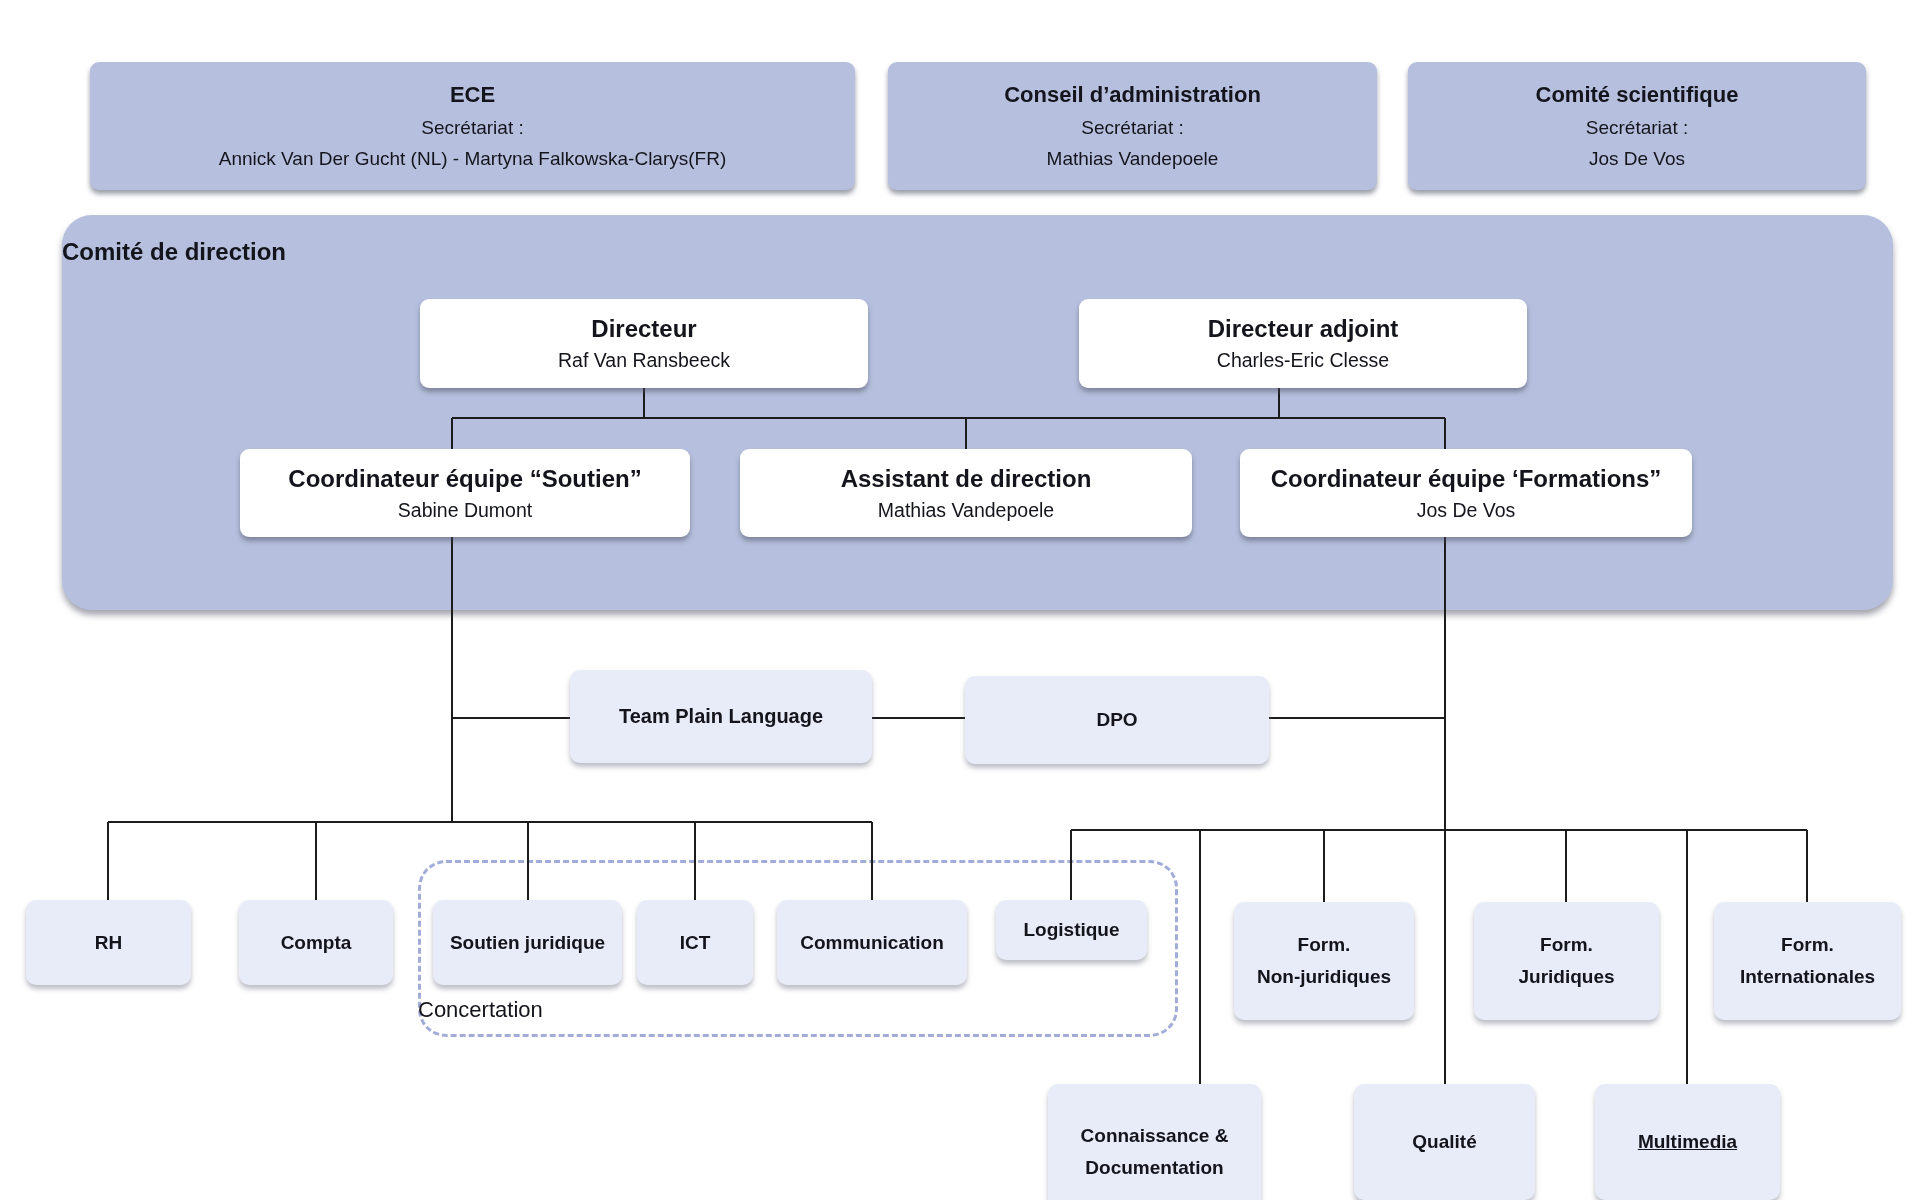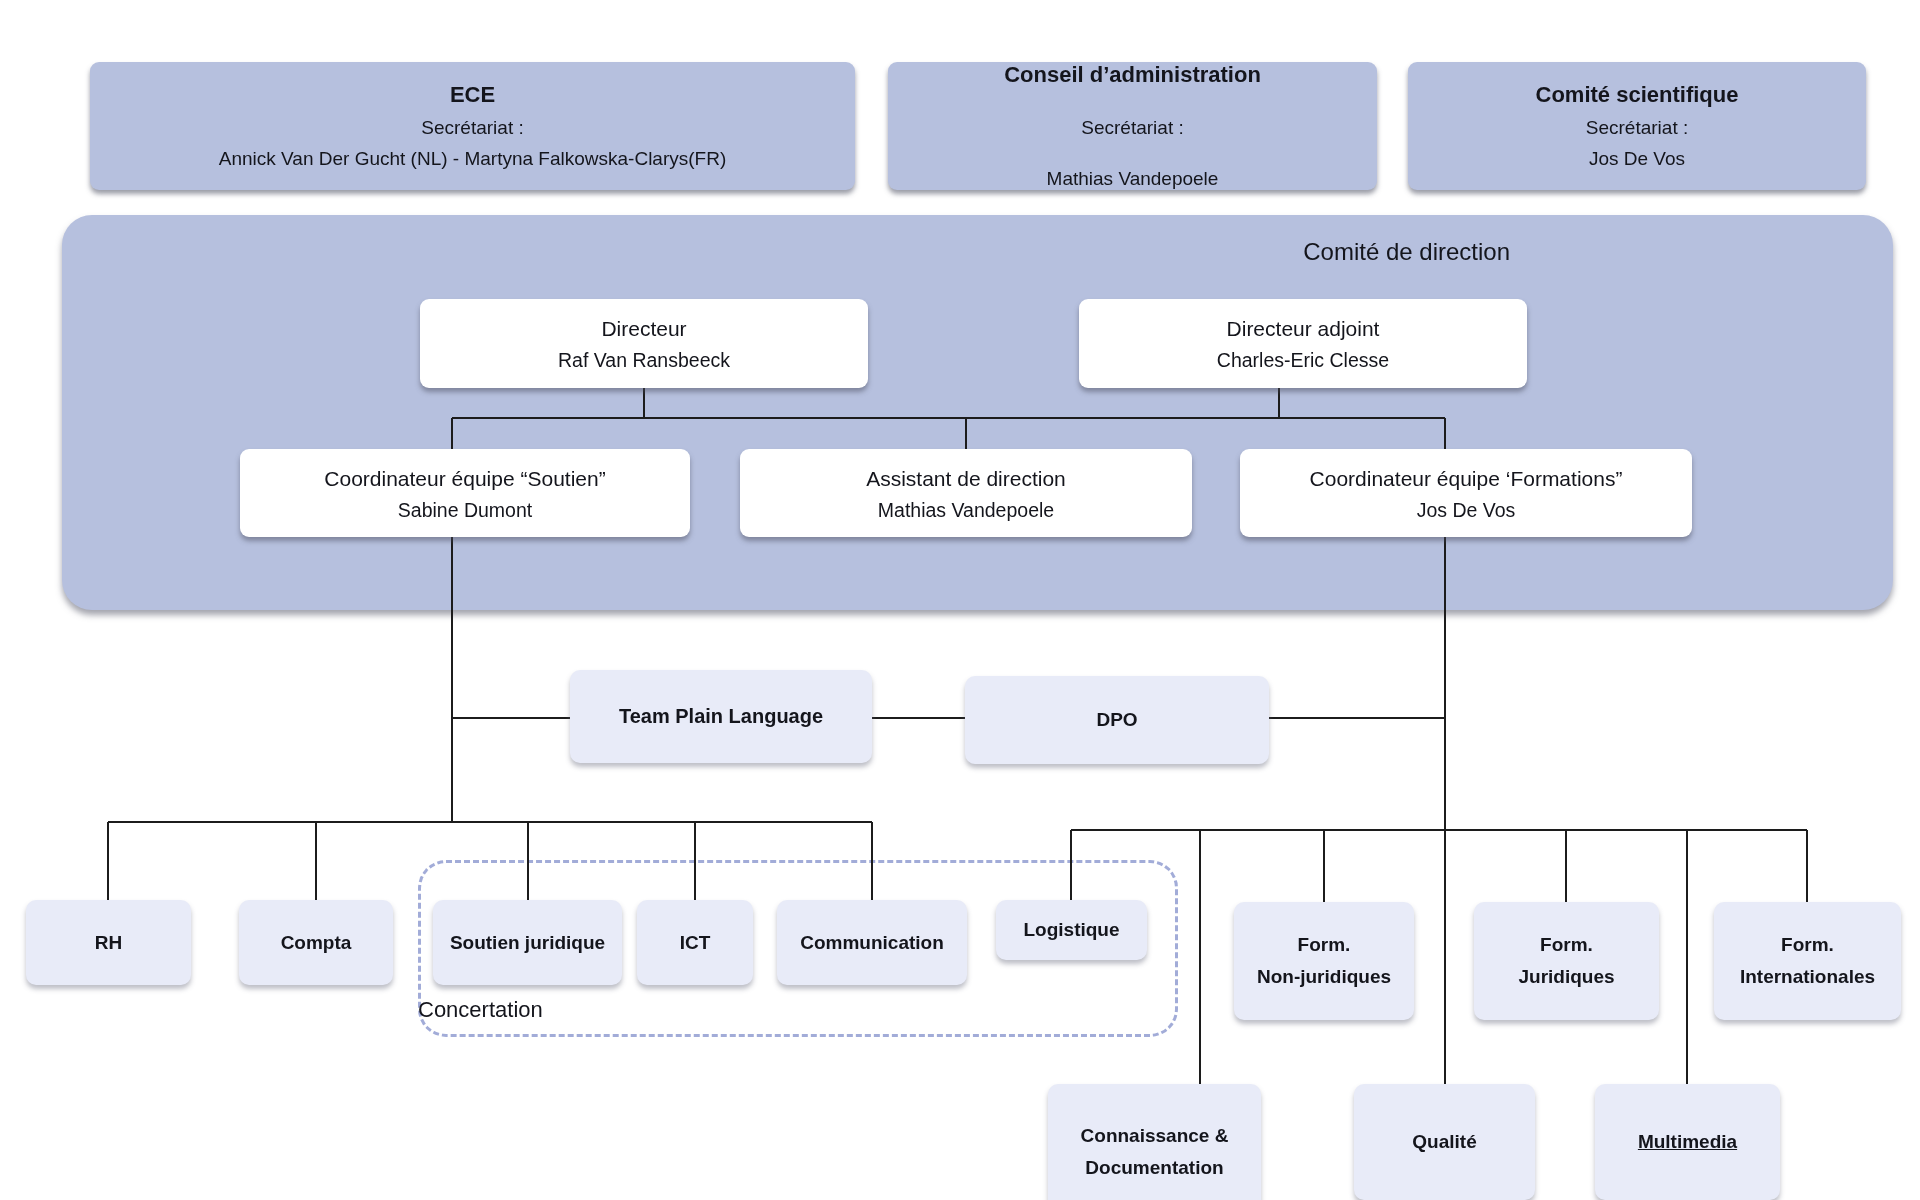--- a/index.html
+++ b/index.html
@@ -12,26 +12,26 @@
     align-items:center;justify-content:center;text-align:center;z-index:4;
   }
   .purple{background:#b6c0de;border-radius:9px;box-shadow:0 4px 5px rgba(73,76,94,.55);}
   .white{background:#ffffff;border-radius:9px;box-shadow:0 4px 5px rgba(73,76,94,.5);}
   .light{background:#e8ebf8;border-radius:10px;box-shadow:0 4px 5px rgba(110,113,130,.45);}
   .container{
     position:absolute;left:62px;top:215px;width:1831px;height:395px;
     background:#b6c0de;border-radius:30px;box-shadow:0 5px 6px rgba(73,76,94,.5);z-index:1;
   }
   .container-title{
-    position:absolute;left:62px;top:238px;width:1448px;text-align:right;
-    font-size:24px;font-weight:normal;z-index:4;
+    position:absolute;left:62px;top:238px;width:1448px;text-align:left;
+    font-size:24px;font-weight:bold;z-index:4;
   }
   .r1-title{font-size:22px;font-weight:bold;line-height:34px;}
   .r1-line{font-size:19px;line-height:31px;}
-  .role{font-size:21px;font-weight:normal;line-height:33px;}
+  .role{font-size:24px;font-weight:bold;line-height:33px;}
   .pname{font-size:19.5px;line-height:30px;}
   .unit-label{font-size:19px;font-weight:600;line-height:32px;}
   .tpl-label{font-size:20px;font-weight:bold;}
   .dashed-group{
     position:absolute;left:418px;top:860px;width:760px;height:177px;box-sizing:border-box;
     border:3px dashed #a2acd8;border-radius:28px;z-index:2;background:transparent;
   }
   .concertation{
     position:absolute;left:418px;top:997px;width:760px;text-align:left;
     font-size:22px;font-weight:400;z-index:4;
@@ -61,21 +61,21 @@
   </svg>
 
   <div class="dashed-group"></div>
   <div class="concertation">Concertation</div>
 
   <div class="node purple" style="left:90px;top:62px;width:765px;height:128px;">
     <div class="r1-title">ECE</div>
     <div class="r1-line">Secrétariat :</div>
     <div class="r1-line">Annick Van Der Gucht (NL) - Martyna Falkowska-Clarys(FR)</div>
   </div>
-  <div class="node purple" style="left:888px;top:62px;width:489px;height:128px;gap:20px;">
+  <div class="node purple" style="left:888px;top:62px;width:489px;height:128px;">
     <div class="r1-title">Conseil d’administration</div>
     <div class="r1-line">Secrétariat :</div>
     <div class="r1-line">Mathias Vandepoele</div>
   </div>
   <div class="node purple" style="left:1408px;top:62px;width:458px;height:128px;">
     <div class="r1-title">Comité scientifique</div>
     <div class="r1-line">Secrétariat :</div>
     <div class="r1-line">Jos De Vos</div>
   </div>
 

